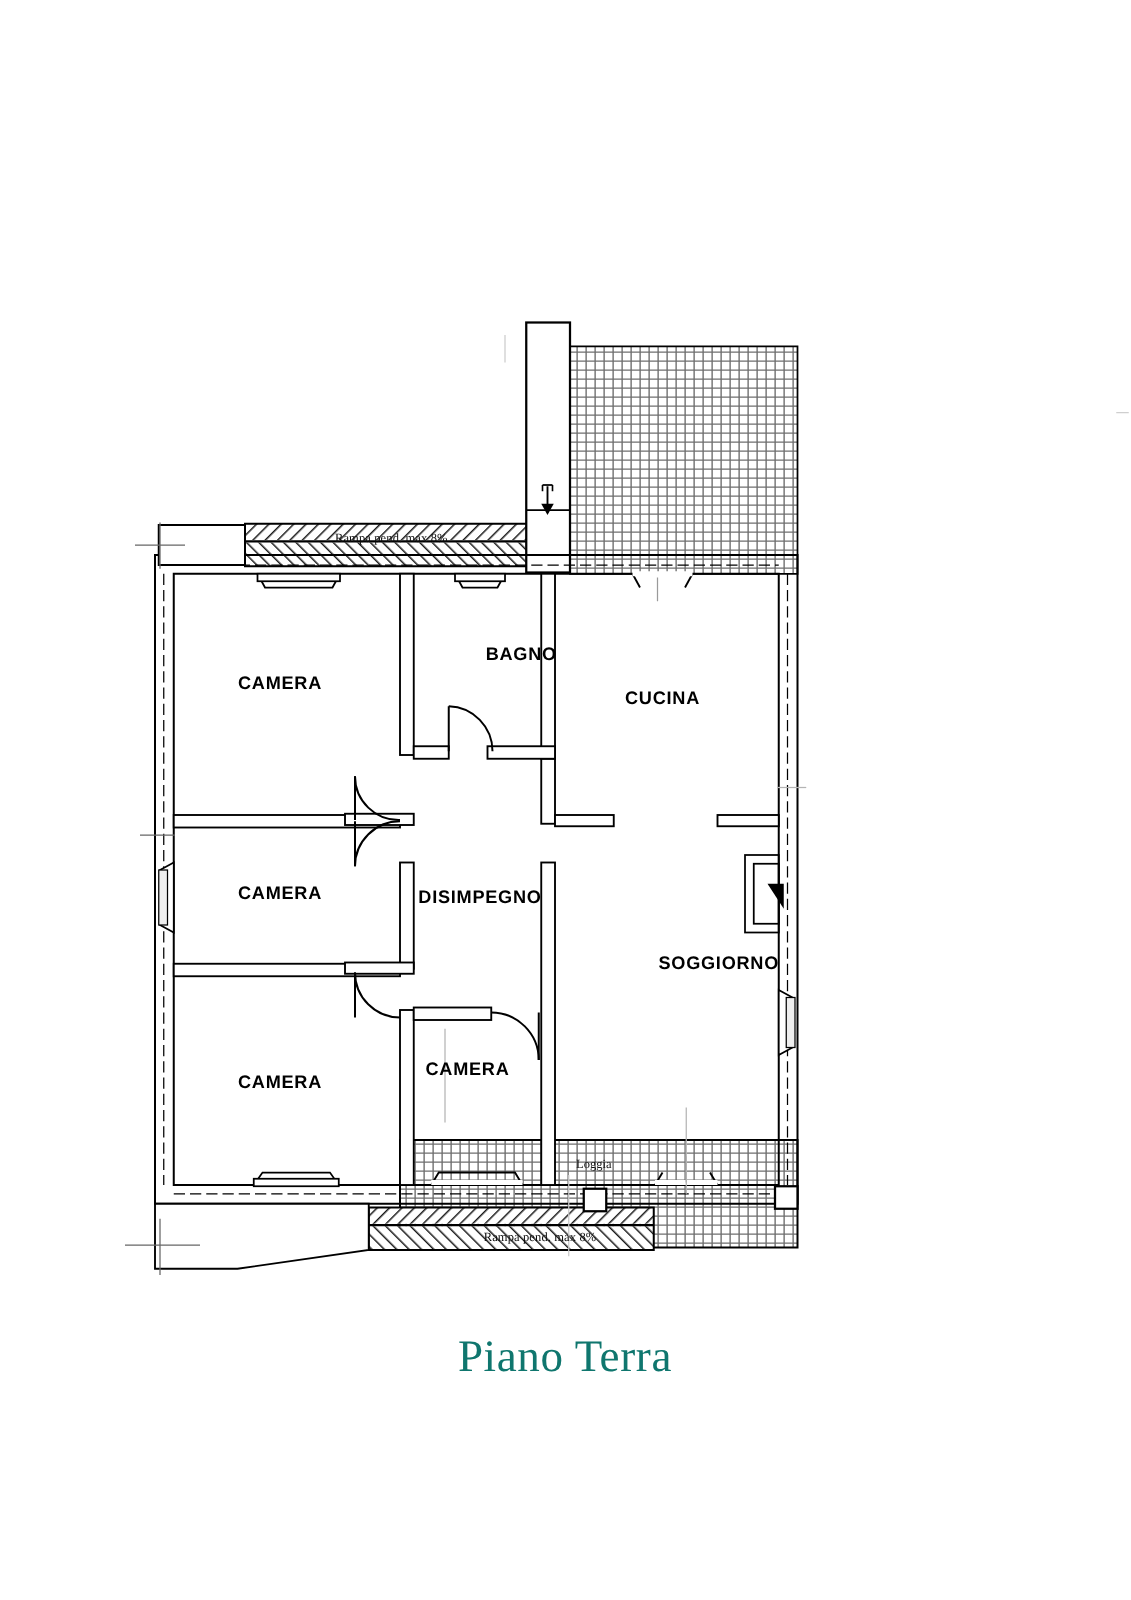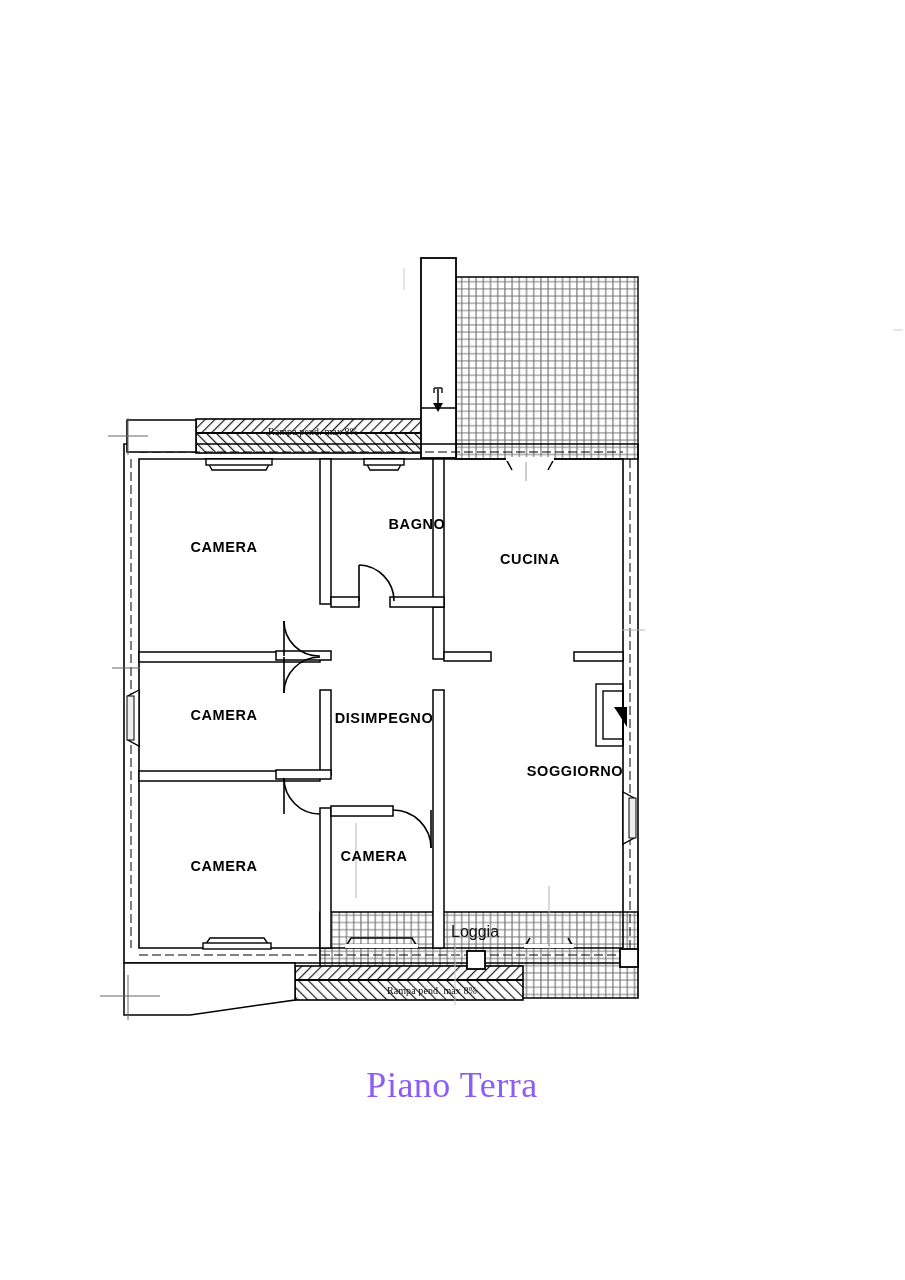--- a/index.html
+++ b/index.html
@@ -39,43 +39,43 @@
     font-weight: bold;
     font-size: 14.5px;
     letter-spacing: 0.6px;
     color: #000000;
     white-space: nowrap;
     transform: translate(-50%, -50%);
     pointer-events: none;
   }
   .small-serif-label {
     position: absolute;
-    font-family: Liberation Sans, sans-serif;
-    font-size: 16px;
+    font-family: Liberation Serif, serif;
+    font-size: 10px;
     color: #111111;
     white-space: nowrap;
     transform: translate(-50%, -50%);
   }
   .ramp-label {
     position: absolute;
     font-family: "Liberation Serif", serif;
     font-size: 10px;
     color: #0d0d0d;
     white-space: nowrap;
     transform: translate(-50%, -50%);
     letter-spacing: 0.1px;
   }
   #plan-title {
     position: absolute;
     left: 452px;
     top: 1085px;
     transform: translate(-50%, -50%);
     font-family: "Liberation Serif", serif;
     font-size: 36px;
-    color: #8b5cf6;
+    color: #0f766e;
     letter-spacing: 0.5px;
     white-space: nowrap;
     text-align: right;
   }
 </style>
 </head>
 <body>
 
 <div id="plan-root">
 

